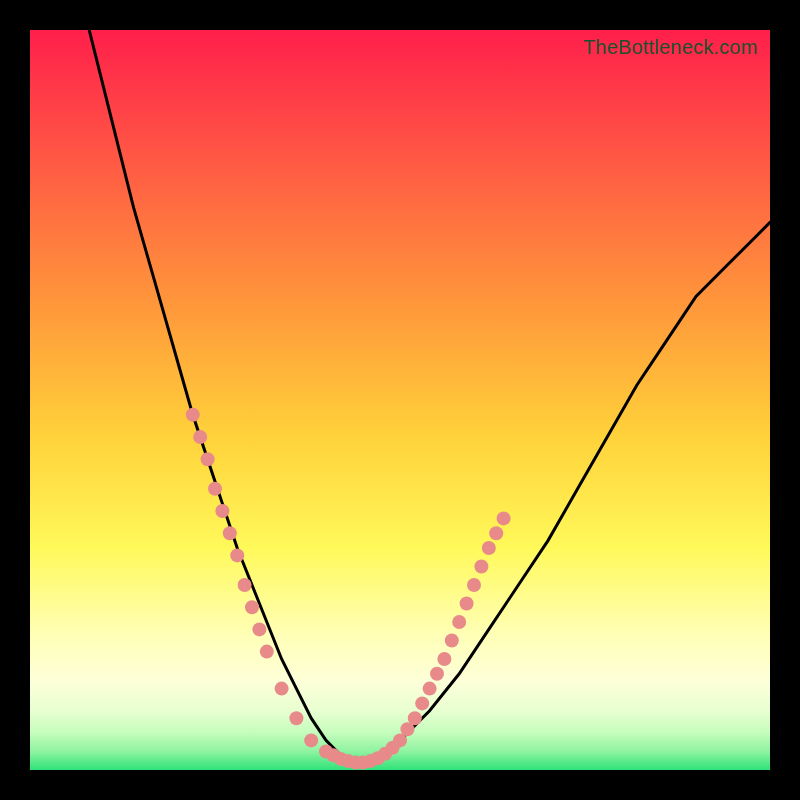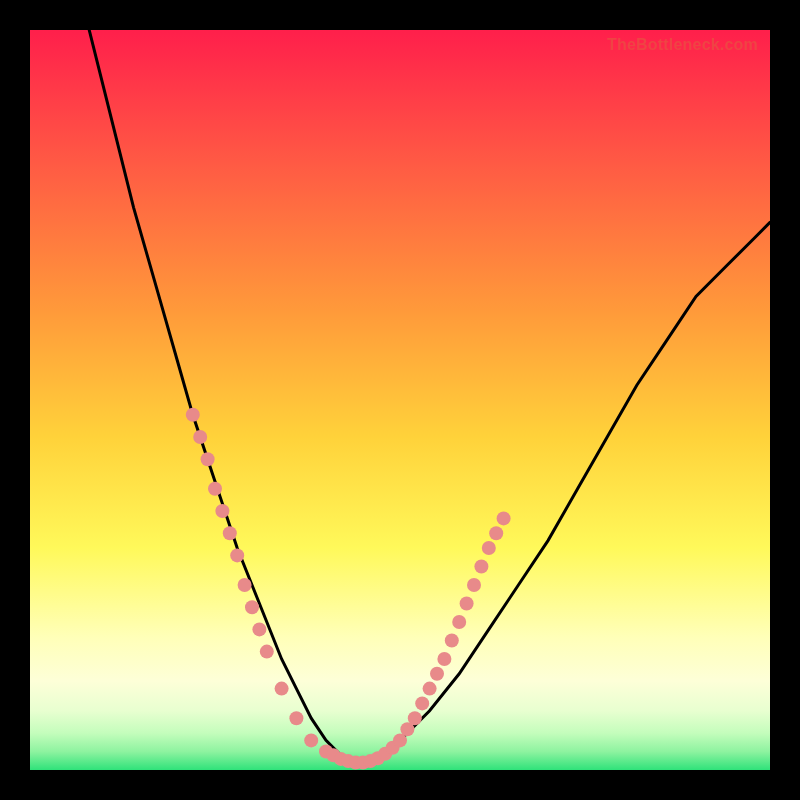--- a/index.html
+++ b/index.html
@@ -30,23 +30,23 @@
     position: absolute;
     left: 0;
     top: 0;
     width: 740px;
     height: 740px;
   }
   .attribution {
     position: absolute;
     top: 6px;
     right: 12px;
-    font-size: 16px;
-    font-weight: 700;
-    color: #ef4444;
+    font-size: 20px;
+    font-weight: 400;
+    color: #14532d;
     letter-spacing: 0.2px;
   }
 </style>
 </head>
 <body>
 
 <div class="frame">
 
   <svg class="gradient" viewBox="0 0 740 740" preserveAspectRatio="none">
     <defs>

